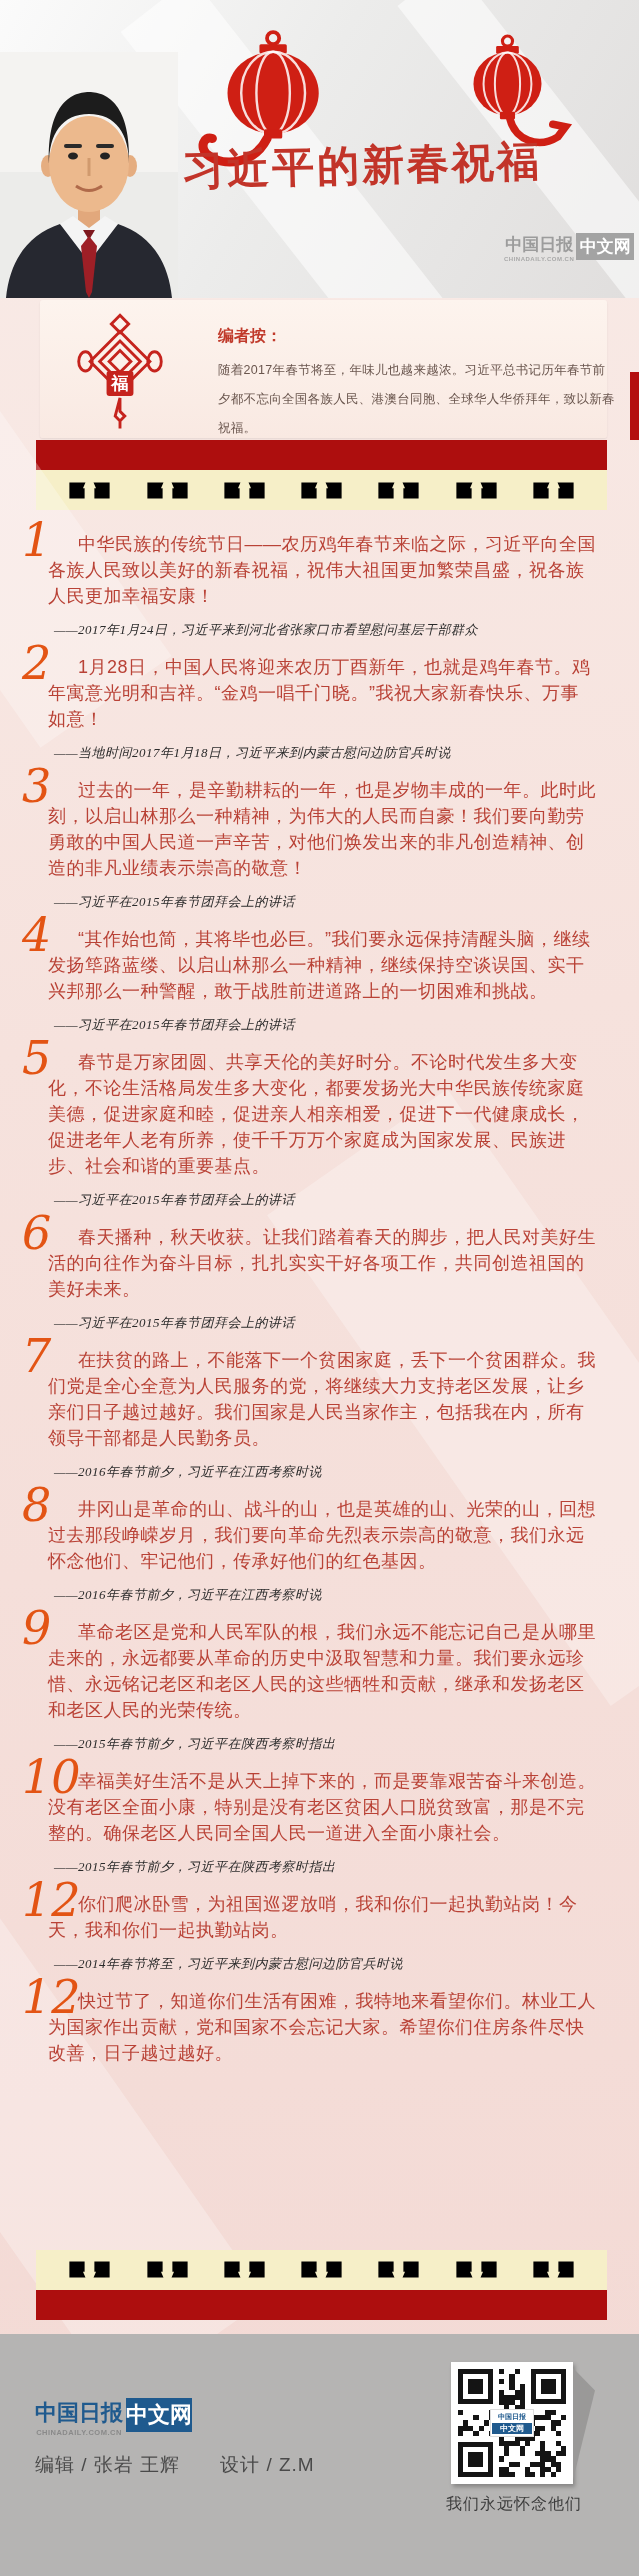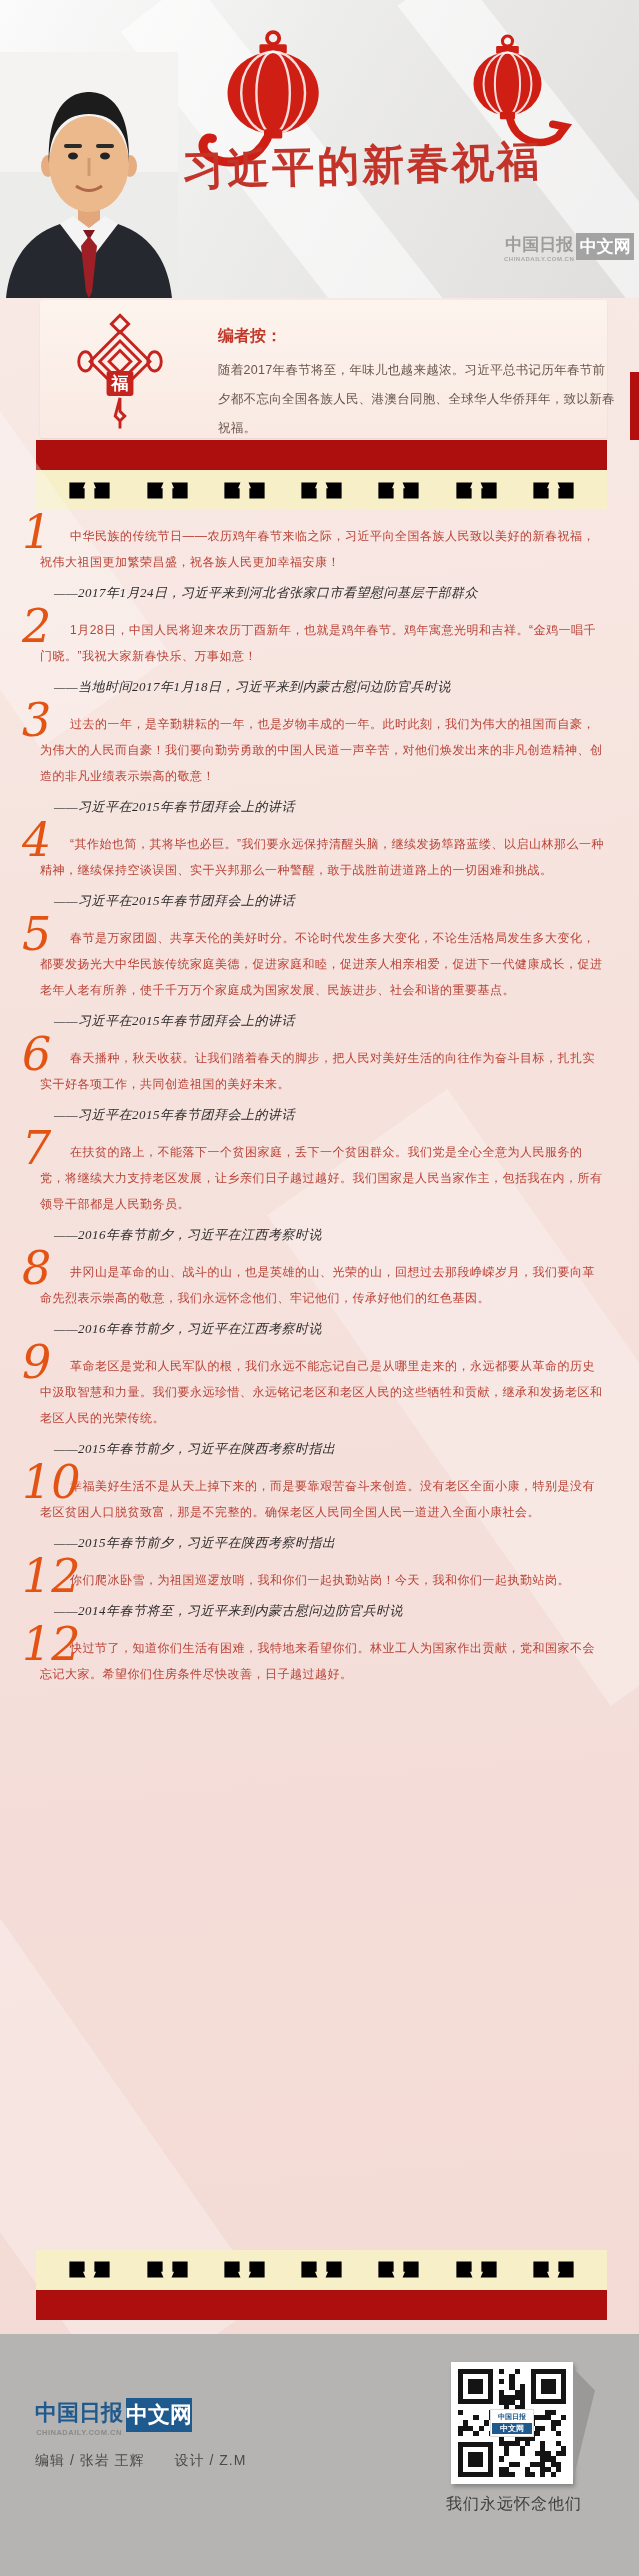--- a/index.html
+++ b/index.html
@@ -47,27 +47,27 @@
   .band-bottom{top:2250px;}
   .band-bottom .pattern{transform:scaleY(-1);}
   .gk{width:22px;height:22px;}
   .gk.flip{transform:scaleX(-1);}
   .pair{display:flex;gap:3px;}
   
   .items{position:absolute;left:36px;top:519px;width:573px;}
   .item{position:relative;margin-bottom:15px;}
   .num{position:absolute;left:-14px;top:-14px;font-family:"DejaVu Serif",serif;font-style:italic;
        font-size:46px;line-height:1;color:#e35414;}
-  .qtext{margin:4px;text-indent:30px;font-size:12px;line-height:26px;letter-spacing:0.5px;color:#b94236;}
+  .qtext{margin:12px;text-indent:30px;font-size:18px;line-height:26px;letter-spacing:0.5px;color:#b94236;}
   .qsrc{margin:9px 0 0 18px;font-family:"Liberation Serif",serif;font-style:italic;
         font-size:13px;line-height:18px;color:#2b2b2b;letter-spacing:0.5px;}
   .bg-streak{position:absolute;background:rgba(255,255,255,.28);transform:rotate(-35deg);}
   
   .footer{position:absolute;left:0;top:2334px;width:639px;height:242px;background:#b5b4b3;}
-  .credits{position:absolute;left:35px;top:2452px;font-size:14px;color:#4a4a4a;letter-spacing:1px;}
+  .credits{position:absolute;left:35px;top:2452px;font-size:19px;color:#4a4a4a;letter-spacing:1px;}
   .qr{position:absolute;left:451px;top:2362px;width:122px;height:122px;background:#fff;
       box-shadow:2px 3px 4px rgba(0,0,0,.25);}
   .qr-modules{position:absolute;inset:7px;display:grid;
               grid-template-rows:repeat(21,1fr);grid-template-columns:repeat(21,1fr);}
   .qr-modules div{background:#141414;}
   .qr-f{position:absolute;width:35px;height:35px;border:5px solid #141414;box-sizing:border-box;background:#fff;}
   .qr-f:after{content:"";position:absolute;inset:5px;background:#141414;}
   .qr-f.tl{left:7px;top:7px;} .qr-f.tr{right:7px;top:7px;} .qr-f.bl{left:7px;bottom:7px;}
   .qr-chip{position:absolute;left:50%;top:50%;transform:translate(-50%,-50%);width:40px;
            background:#fff;border:1px solid #ddd;text-align:center;padding:2px 1px;z-index:2;}
@@ -237,21 +237,21 @@
       <p class="qtext">中华民族的传统节日——农历鸡年春节来临之际，习近平向全国各族人民致以美好的新春祝福，祝伟大祖国更加繁荣昌盛，祝各族人民更加幸福安康！</p>
       <p class="qsrc">——2017年1月24日，习近平来到河北省张家口市看望慰问基层干部群众</p>
     </div>
     <div class="item">
       <div class="num">2</div>
       <p class="qtext">1月28日，中国人民将迎来农历丁酉新年，也就是鸡年春节。鸡年寓意光明和吉祥。“金鸡一唱千门晓。”我祝大家新春快乐、万事如意！</p>
       <p class="qsrc">——当地时间2017年1月18日，习近平来到内蒙古慰问边防官兵时说</p>
     </div>
     <div class="item">
       <div class="num">3</div>
-      <p class="qtext">过去的一年，是辛勤耕耘的一年，也是岁物丰成的一年。此时此刻，我们为伟大的祖国而自豪，为伟大的人民而自豪！我们要向勤劳勇敢的中国人民道一声辛苦，对他们焕发出来的非凡创造精神、创造的非凡业绩表示崇高的敬意！</p>
+      <p class="qtext">过去的一年，是辛勤耕耘的一年，也是岁物丰成的一年。此时此刻，以启山林那么一种精神，为伟大的人民而自豪！我们要向勤劳勇敢的中国人民道一声辛苦，对他们焕发出来的非凡创造精神、创造的非凡业绩表示崇高的敬意！</p>
       <p class="qsrc">——习近平在2015年春节团拜会上的讲话</p>
     </div>
     <div class="item">
       <div class="num">4</div>
       <p class="qtext">“其作始也简，其将毕也必巨。”我们要永远保持清醒头脑，继续发扬筚路蓝缕、以启山林那么一种精神，继续保持空谈误国、实干兴邦那么一种警醒，敢于战胜前进道路上的一切困难和挑战。</p>
       <p class="qsrc">——习近平在2015年春节团拜会上的讲话</p>
     </div>
     <div class="item">
       <div class="num">5</div>
       <p class="qtext">春节是万家团圆、共享天伦的美好时分。不论时代发生多大变化，不论生活格局发生多大变化，都要发扬光大中华民族传统家庭美德，促进家庭和睦，促进亲人相亲相爱，促进下一代健康成长，促进老年人老有所养，使千千万万个家庭成为国家发展、民族进步、社会和谐的重要基点。</p>

